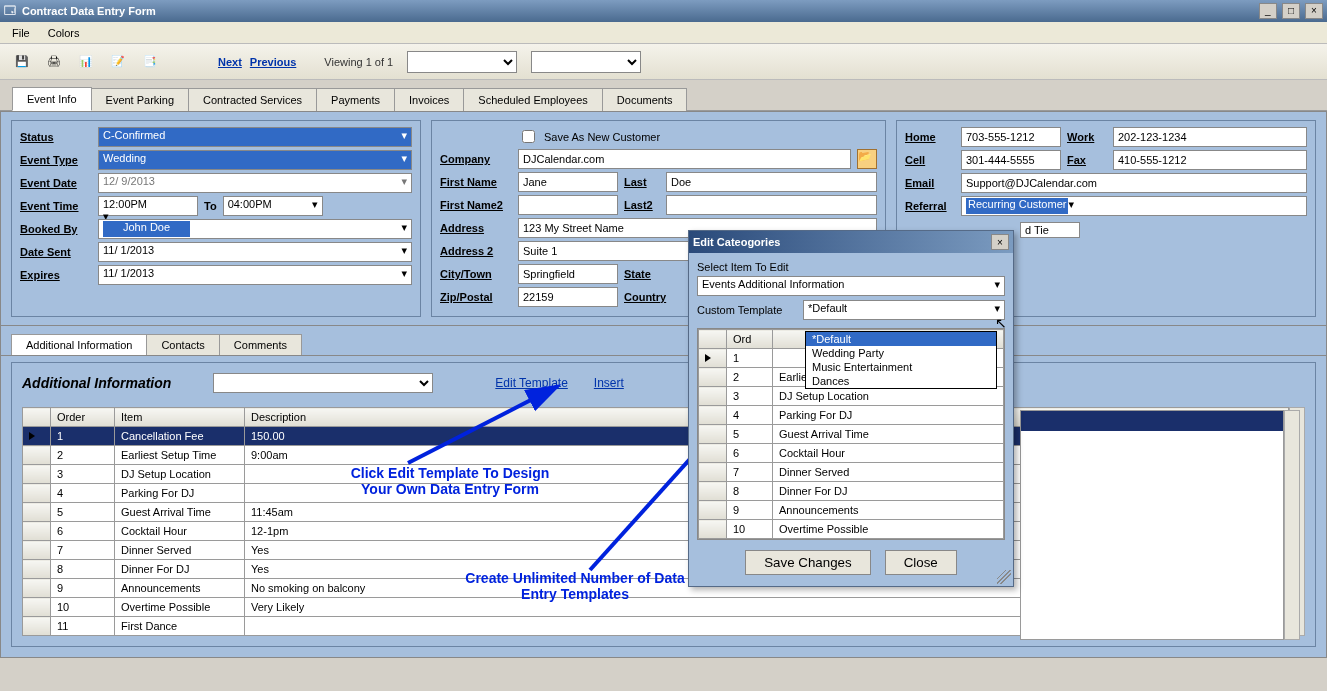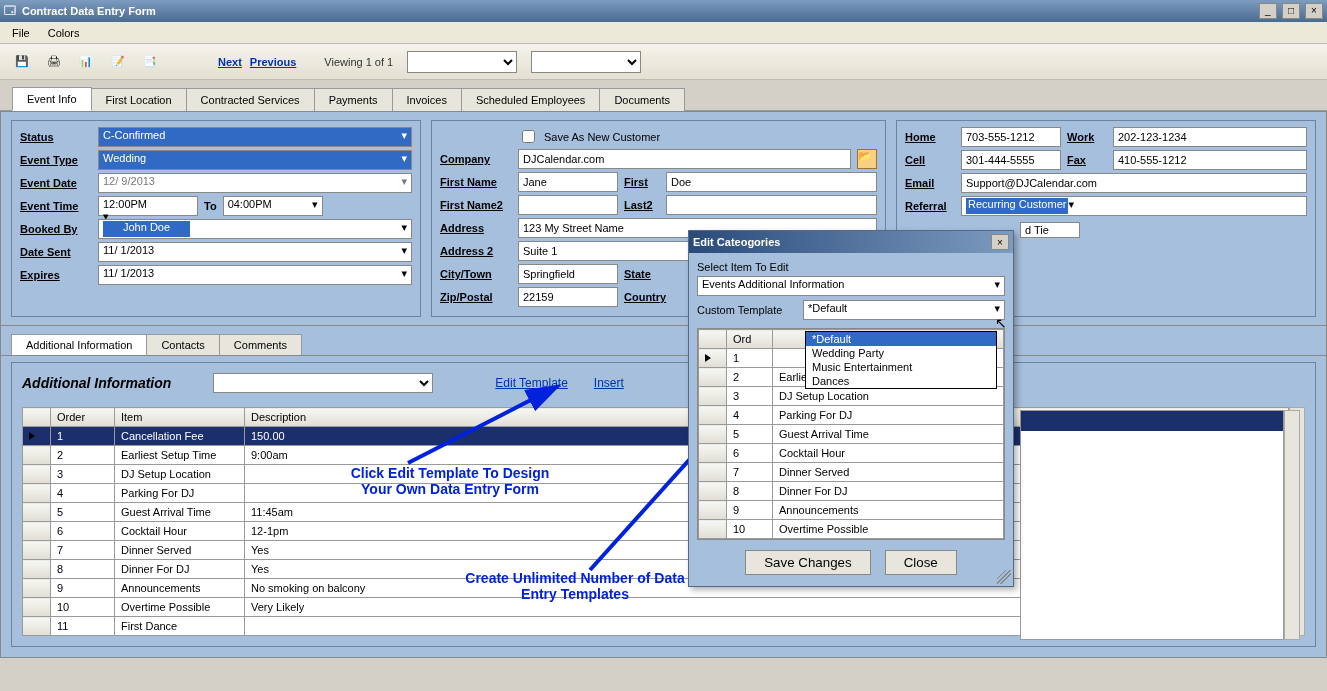--- a/index.html
+++ b/index.html
@@ -222,21 +222,21 @@
   <span style="width:40px"></span>
   <span class="nav-link">Next</span>
   <span class="nav-link">Previous</span>
   <span class="viewing">Viewing 1 of 1</span>
   <select class="navsel field"></select>
   <select class="navsel field"></select>
 </div>
 
 <div class="tabstrip">
   <div class="tab active">Event Info</div>
-  <div class="tab">First Location</div>
+  <div class="tab">Event Parking</div>
   <div class="tab">Contracted Services</div>
   <div class="tab">Payments</div>
   <div class="tab">Invoices</div>
   <div class="tab">Scheduled Employees</div>
   <div class="tab">Documents</div>
 </div>
 
 <div class="panel-area">
 
   <div class="panel" style="width:410px">
@@ -303,21 +303,21 @@
       <span>Save As New Customer</span>
     </div>
     <div class="row">
       <span class="label underline" style="width:72px">Company</span>
       <input class="field" style="flex: 1 1 0%;" value="DJCalendar.com">
       <span class="tb-btn" style="background:#f8d080;border:1px solid #a07030;width:20px;height:20px">📂</span>
     </div>
     <div class="row">
       <span class="label underline" style="width:72px">First Name</span>
       <input class="field" style="width: 100px;" value="Jane">
-      <span class="label underline" style="width:36px">First</span>
+      <span class="label underline" style="width:36px">Last</span>
       <input class="field" style="flex: 1 1 0%;" value="Doe">
     </div>
     <div class="row">
       <span class="label underline" style="width:72px">First Name2</span>
       <input class="field" style="width: 100px;" value="">
       <span class="label underline" style="width:36px">Last2</span>
       <input class="field" style="flex: 1 1 0%;" value="">
     </div>
     <div class="row">
       <span class="label underline" style="width:72px">Address</span>

